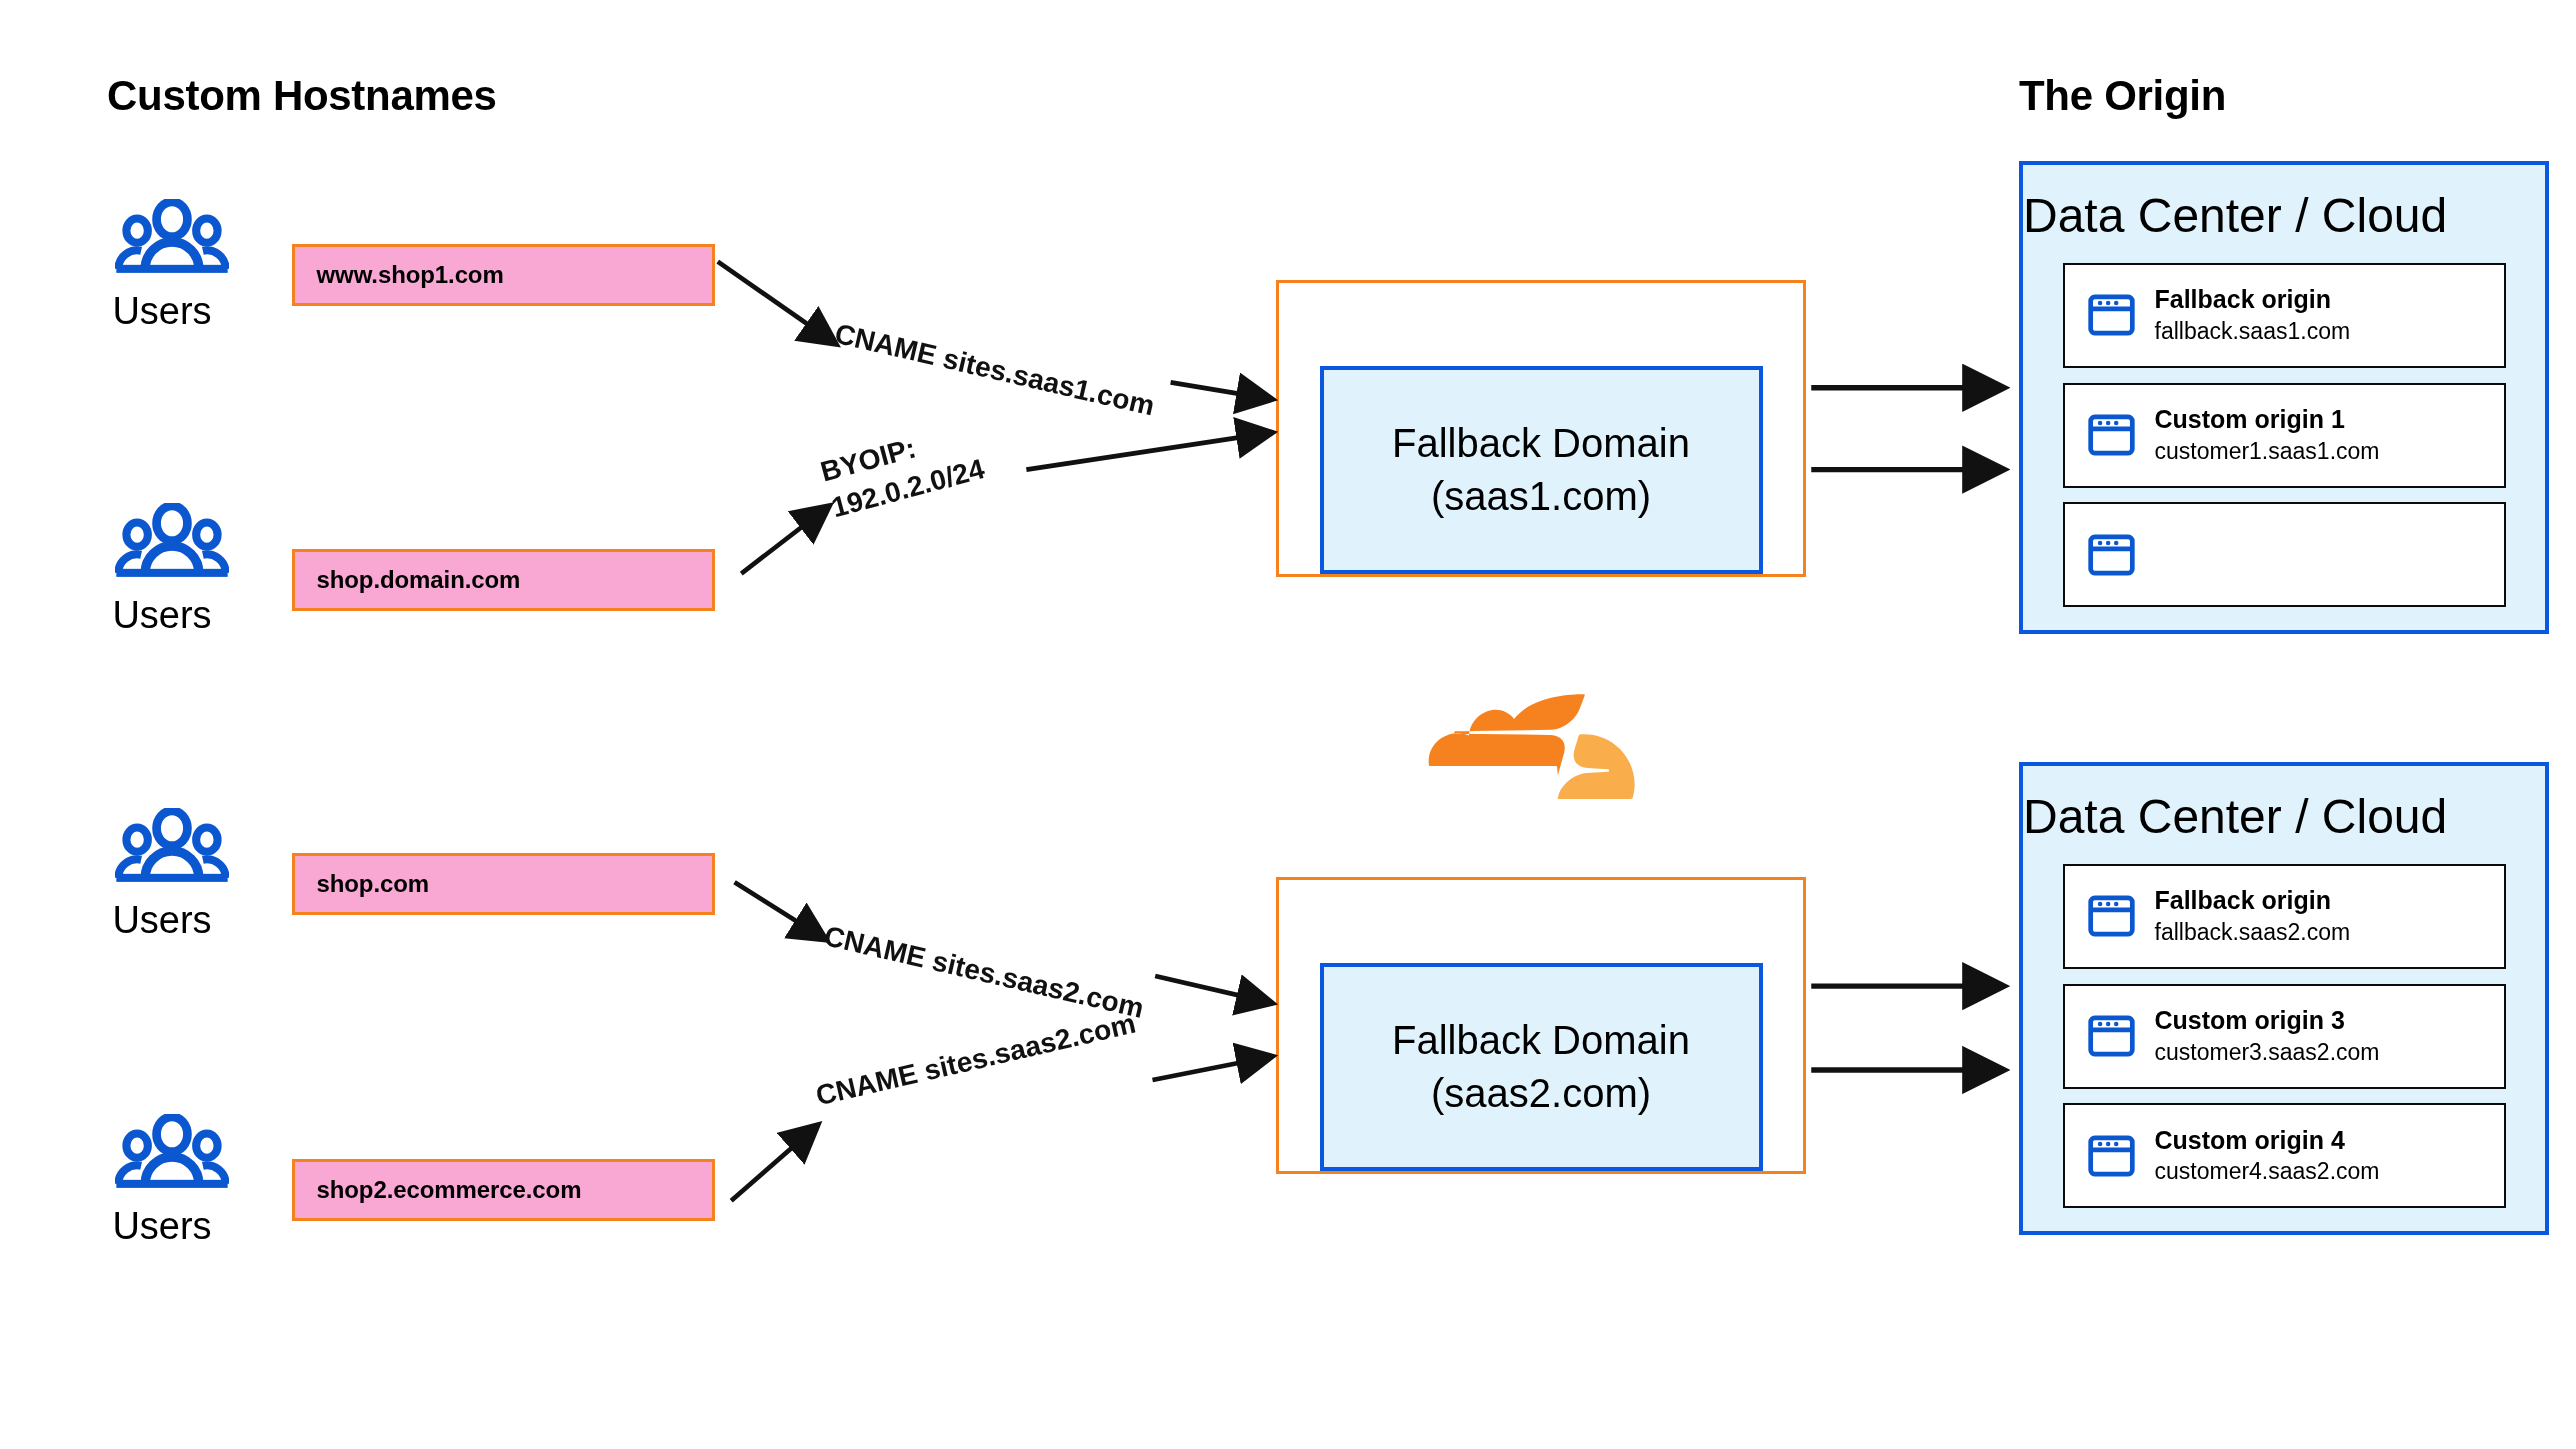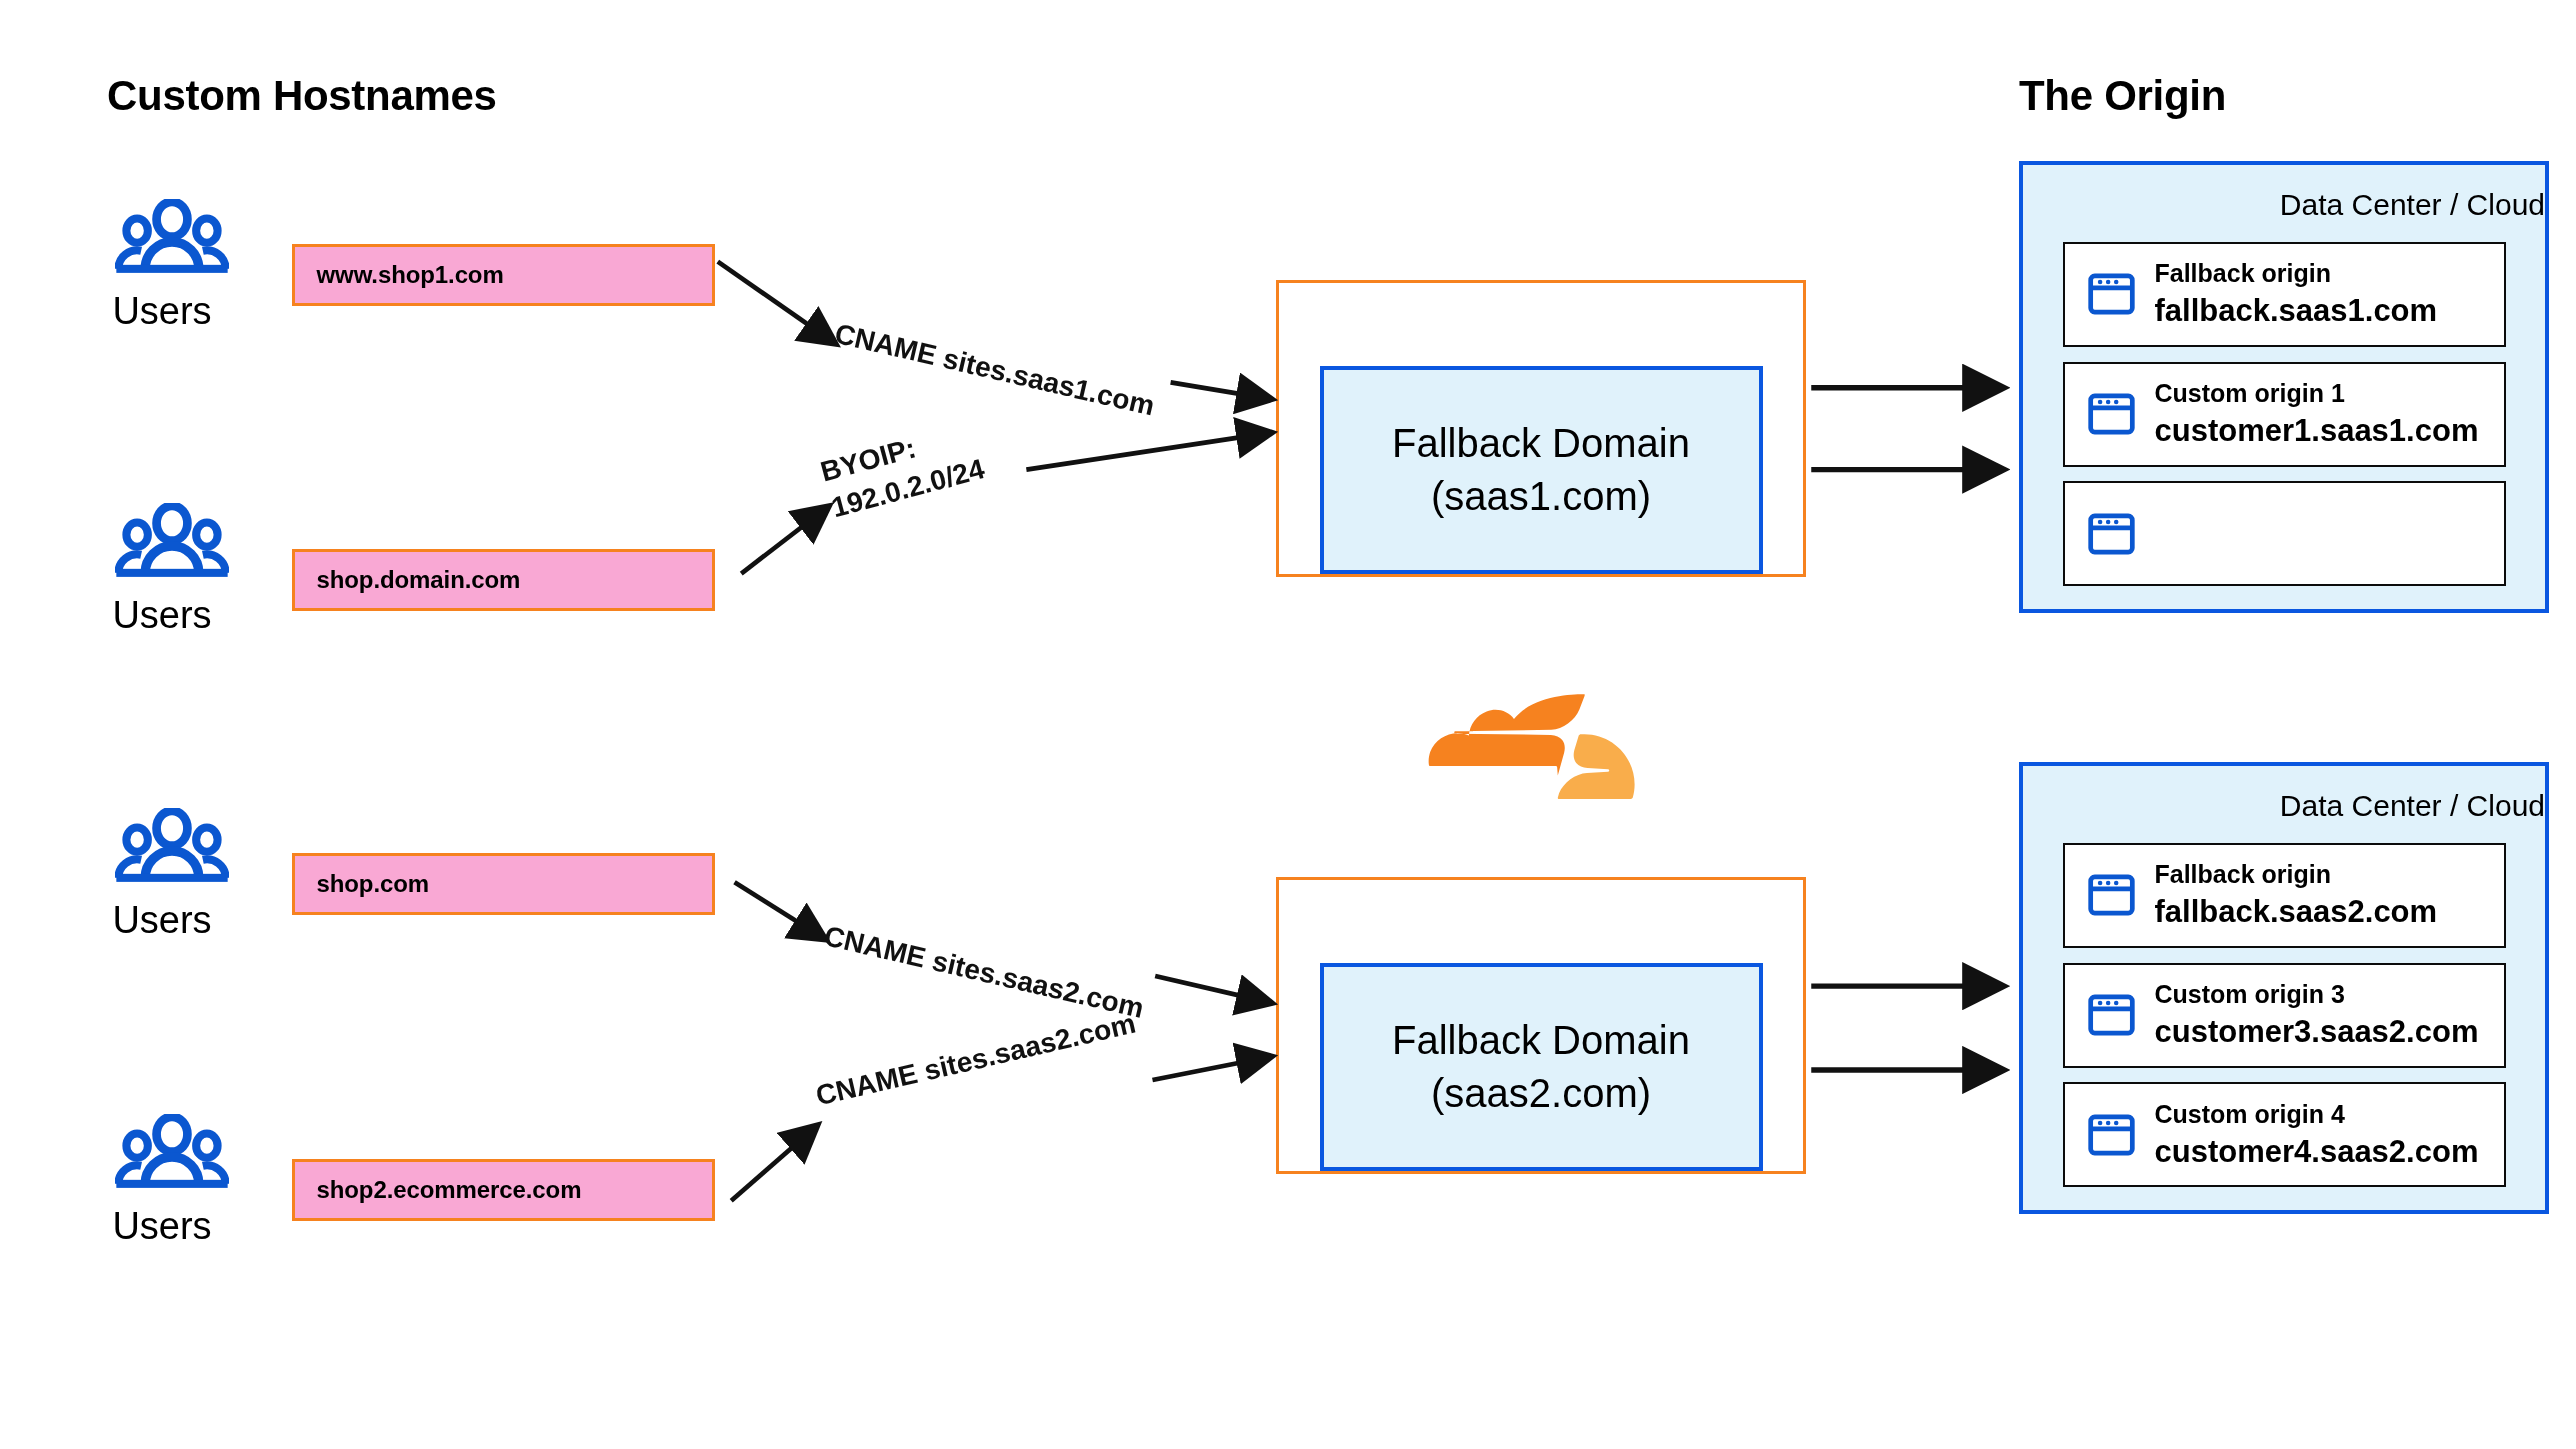--- a/index.html
+++ b/index.html
@@ -27,29 +27,29 @@
   .fb-outer{position:absolute;border:3.4px solid #F6821F;background:#fff;box-sizing:border-box;
             width:530px;height:297px;display:flex;align-items:flex-end;justify-content:center;}
   .fb-inner{border:4px solid #0A57E0;background:#E0F2FB;box-sizing:border-box;
             width:443px;height:208px;display:flex;flex-direction:column;
             align-items:center;justify-content:center;}
   .fb-inner span{font-size:40px;line-height:1.32;white-space:nowrap;}
 
   
   .dc-panel{position:absolute;border:4px solid #0A57E0;background:#E0F2FB;box-sizing:border-box;
             width:530px;padding:17.4px 0 23px 0;}
-  .dc-title{font-size:30px;text-align:right;margin:5.4px 0 20px 0;white-space:nowrap;}
+  .dc-title{font-size:48px;text-align:left;margin:5.4px 0 20px 0;white-space:nowrap;}
   .origin-card{border:2.7px solid #0b0b0b;background:#ffffff;box-sizing:border-box;
                width:443px;height:105px;margin:0 auto 14.8px auto;
                display:flex;align-items:center;padding-left:23px;}
   .origin-card:last-child{margin-bottom:0;}
   .win-icon{width:47px;height:42px;flex:0 0 47px;margin-right:20px;}
   .origin-text{display:flex;flex-direction:column;justify-content:center;}
   .origin-name{font-size:25px;font-weight:bold;line-height:1.18;white-space:nowrap;}
-  .origin-host{font-size:31px;line-height:1.2;white-space:nowrap;margin-top:3px;font-weight:bold;}
+  .origin-host{font-size:23px;line-height:1.2;white-space:nowrap;margin-top:3px;}
 
   
   #cf-logo{position:absolute;left:1407px;top:679px;width:262px;height:131px;}
 
   
   #connectors{position:absolute;left:0;top:0;width:2576px;height:1449px;pointer-events:none;}
   .edge-label{font-family:"Liberation Sans","DejaVu Sans",sans-serif;
               font-size:42px;font-weight:bold;fill:#111;}
 </style>
 </head>

